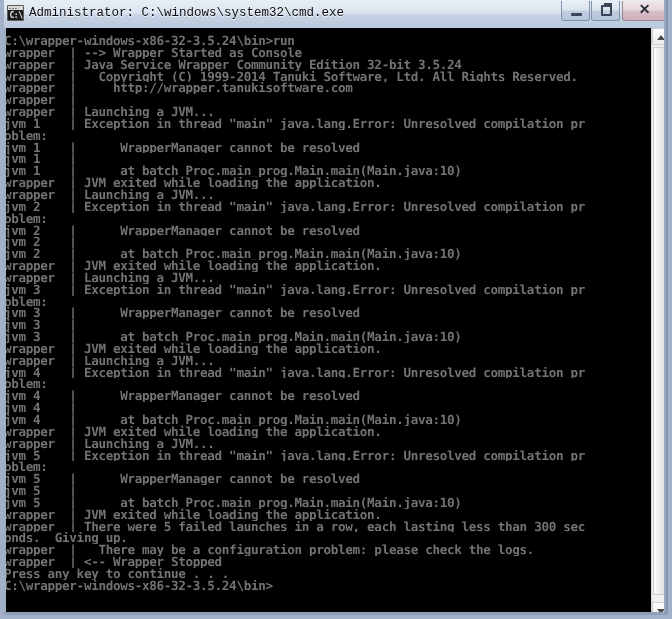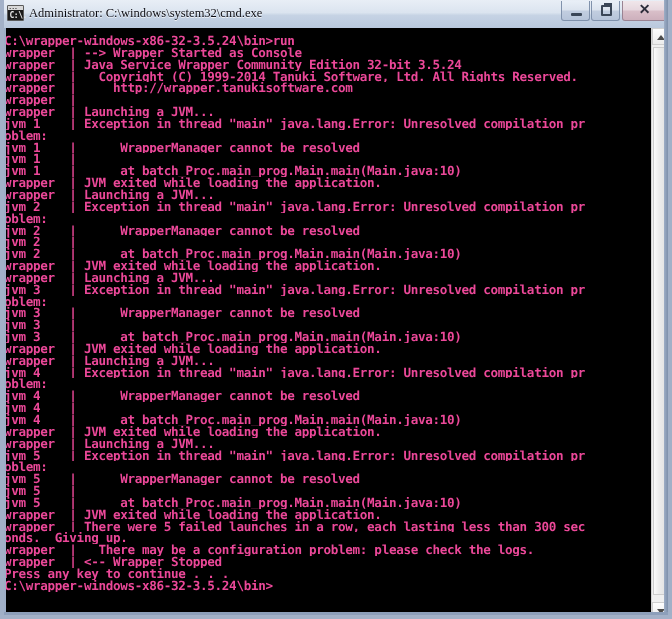--- a/index.html
+++ b/index.html
@@ -75,21 +75,21 @@
     color: #e8e8e8;
     font-family: "DejaVu Sans Mono", "Liberation Mono", monospace;
     font-size: 8px;
     line-height: 9px;
     font-weight: bold;
     letter-spacing: -0.5px;
   }
   #title-text {
     position: absolute;
     left: 29px; top: 5px;
-    font-family: Liberation Serif, serif;
+    font-family: Liberation Mono, monospace;
     font-size: 12.5px;
     line-height: 16px;
     color: #0b0b12;
     white-space: nowrap;
     text-shadow: 0 1px 0 rgba(255,255,255,0.85);
   }
 
   
   .winbtn {
     position: absolute;
@@ -156,21 +156,21 @@
     background: #000000;
     overflow: hidden;
   }
   #console-text {
     position: absolute;
     left: 2px;
     top: 7px;
     width: 637px;
     height: 584px;
     overflow: hidden;
-    color: #ec4899;
+    color: #737373;
     font-family: "DejaVu Sans Mono", "Liberation Mono", monospace;
     font-size: 12.6px;
     line-height: 11.85px;
     letter-spacing: -0.32px;
     white-space: pre;
     font-weight: bold;
     text-rendering: geometricPrecision;
   }
   .cline {
     height: 11.85px;

